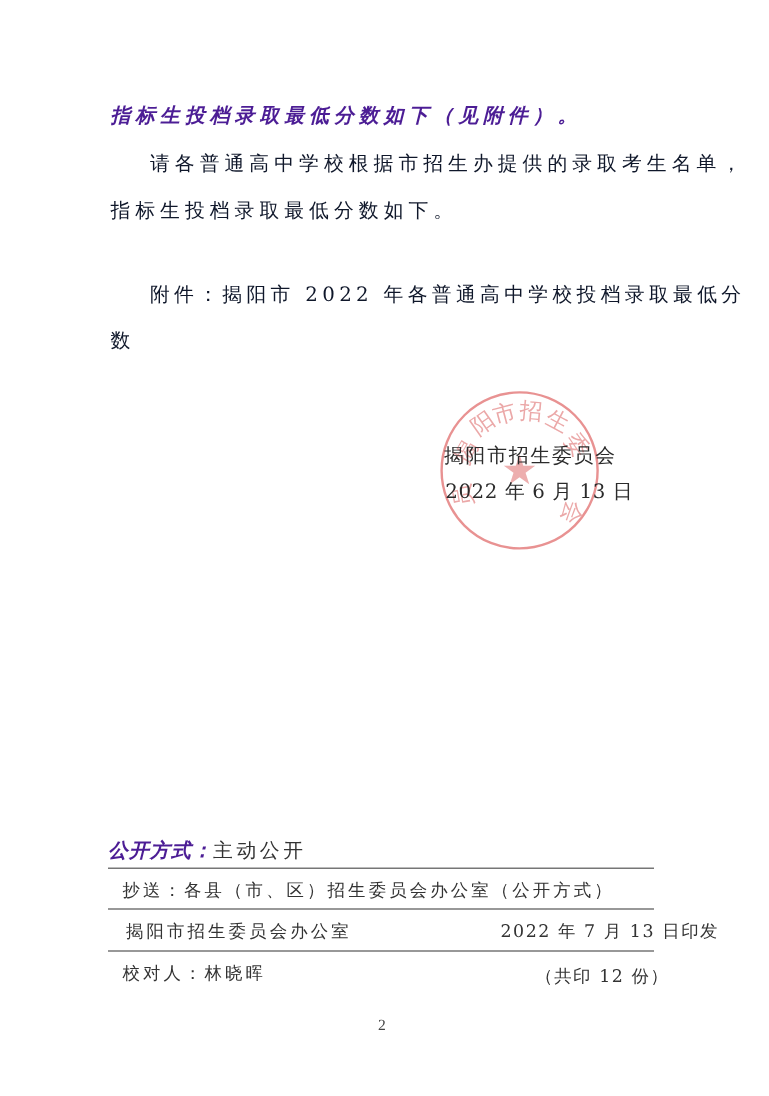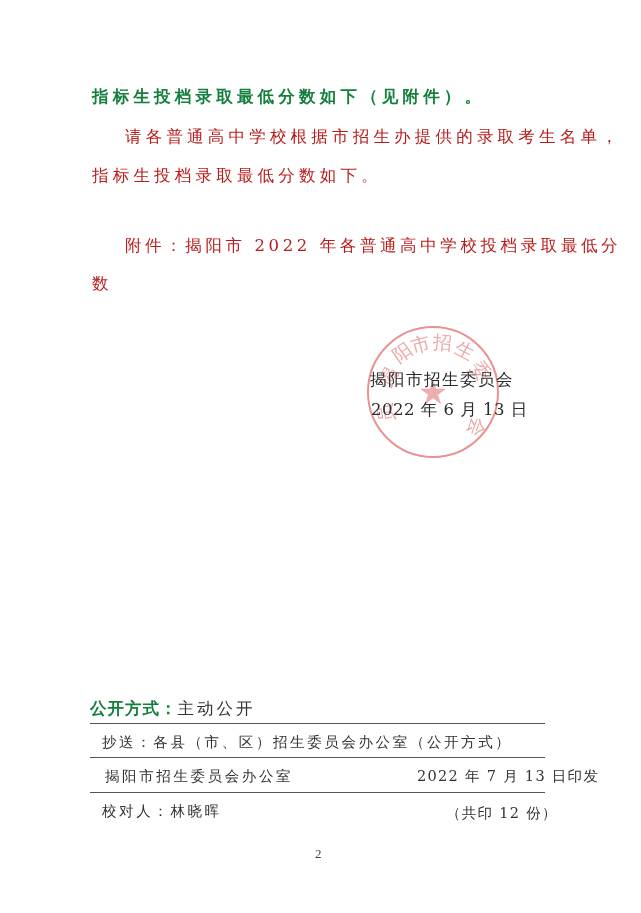--- a/index.html
+++ b/index.html
@@ -1,22 +1,22 @@
 <!DOCTYPE html>
 <html><head>
 <meta charset="utf-8">
 <style>
   html, body { margin: 0; padding: 0; }
   body {
     width: 641px; height: 913px; background: #ffffff; position: relative; overflow: hidden;
     font-family: "DejaVu Serif", "Liberation Serif", serif; color: #2a2a2a;
   }
   .abs { position: absolute; white-space: nowrap; }
-  .body-text { font-size: 16.5px; letter-spacing: 4.2px; color: #b91c1c; }
-  .bold { font-weight: bold; color: #15803d; }
+  .body-text { font-size: 16.5px; letter-spacing: 4.2px; color: #0f172a; }
+  .bold { font-weight: bold; color: #4c1d95; font-style: italic; }
   .sign { font-size: 16.5px; letter-spacing: 1.5px; color: #2b2b2b; }
   .small { font-size: 14.5px; letter-spacing: 2.6px; color: #333; }
   .rule { position: absolute; left: 90px; width: 455px; height: 1.4px; background: #555; }
   .seal {
     position: absolute; left: 367px; top: 326px; width: 128px; height: 128px;
     border: 2px solid #e57f7f; border-radius: 50%; opacity: 0.85;
   }
   .seal-star {
     position: absolute; left: 50%; top: 50%; transform: translate(-50%,-50%);
     color: #eaa0a0; font-size: 34px; font-family: "DejaVu Sans", sans-serif;

